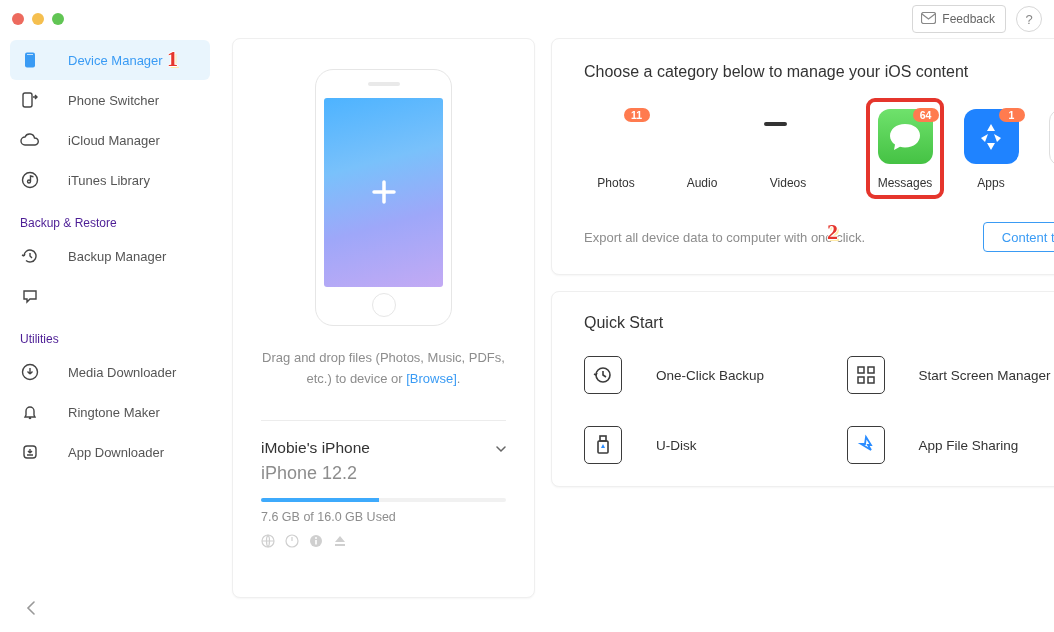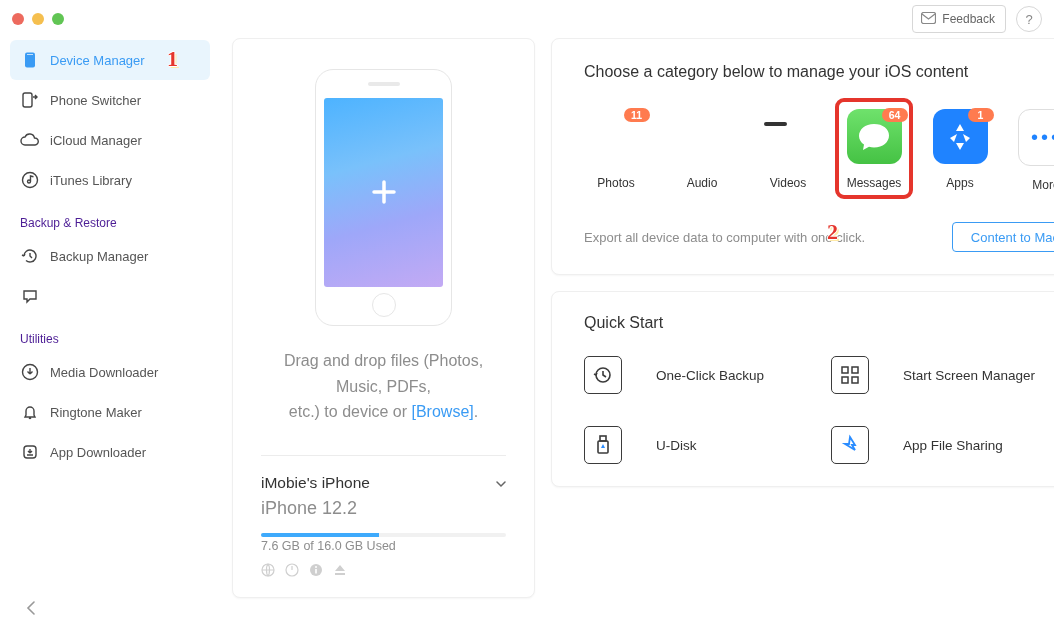--- a/index.html
+++ b/index.html
@@ -63,21 +63,21 @@
   }
 
   .sidebar {
     width: 200px;
     flex: 0 0 200px;
     padding: 2px 6px 0 6px;
   }
   .side-item {
     display: flex;
     align-items: center;
-    gap: 10px;
+    gap: 28px;
     height: 40px;
     padding: 0 10px;
     border-radius: 6px;
     color: #555;
     cursor: pointer;
   }
   .side-item.selected {
     background: #e9f5fd;
     color: #3a9bf4;
   }
@@ -134,40 +134,40 @@
     border-radius: 3px;
     background: linear-gradient(165deg, #4db3ff 0%, #79c1fb 35%, #9ea7f9 65%, #c3aaf4 100%);
     display: flex; align-items: center; justify-content: center;
     color: #fff; font-size: 36px; font-weight: 300;
   }
 
   .drop-hint {
     margin-top: 22px;
     text-align: center;
     color: #8d8d8d;
-    font-size: 16px;
+    font-size: 13px;
     line-height: 1.6;
   }
   .drop-hint .browse { color: #3a9bf4; }
 
   .divider { height: 1px; background: #ececec; margin: 30px 0 18px; }
 
   .device-name-row {
     display: flex; align-items: center; justify-content: space-between;
     color: #333; font-size: 15.5px; font-weight: 500;
   }
   .device-sub { color: #8d8d8d; font-size: 18px; margin-top: 6px; }
 
   .storage-bar {
     margin-top: 14px; height: 4.5px;
     background: #f1f1f1; border-radius: 3px;
     overflow: hidden;
   }
   .storage-bar .fill { height: 100%; background: #3eaafc; }
-  .storage-label { color: #8d8d8d; font-size: 12.5px; margin-top: 2px; }
+  .storage-label { color: #8d8d8d; font-size: 12.5px; margin-top: 8px; }
   .status-icons { margin-top: 10px; display: flex; gap: 10px; color: #cfcfcf; }
   .status-icons span { font-size: 14px; }
 
   
   .right-col {
     flex: 1;
     display: flex;
     flex-direction: column;
     gap: 16px;
     padding-right: 18px;
@@ -207,20 +207,21 @@
     font-weight: 600;
     border-radius: 9px;
     padding: 1px 6px;
     min-width: 14px;
     text-align: center;
   }
   .cat.highlighted {
     outline: 4px solid #e5352c;
     outline-offset: 3px;
     border-radius: 2px;
+    margin-left: 31px;
   }
 
   
   .tile.photos { display: grid; grid-template-columns: 1fr 1fr; grid-template-rows: 1fr 1fr; gap: 3px; padding: 3px; box-sizing: border-box; }
   .tile.photos div { border-radius: 6px; }
   .p1 { background: #333; }
   .p2 { background: #fdd835; }
   .p3 { background: #8bc34a; }
   .p4 { background: #ff7043; }
 

